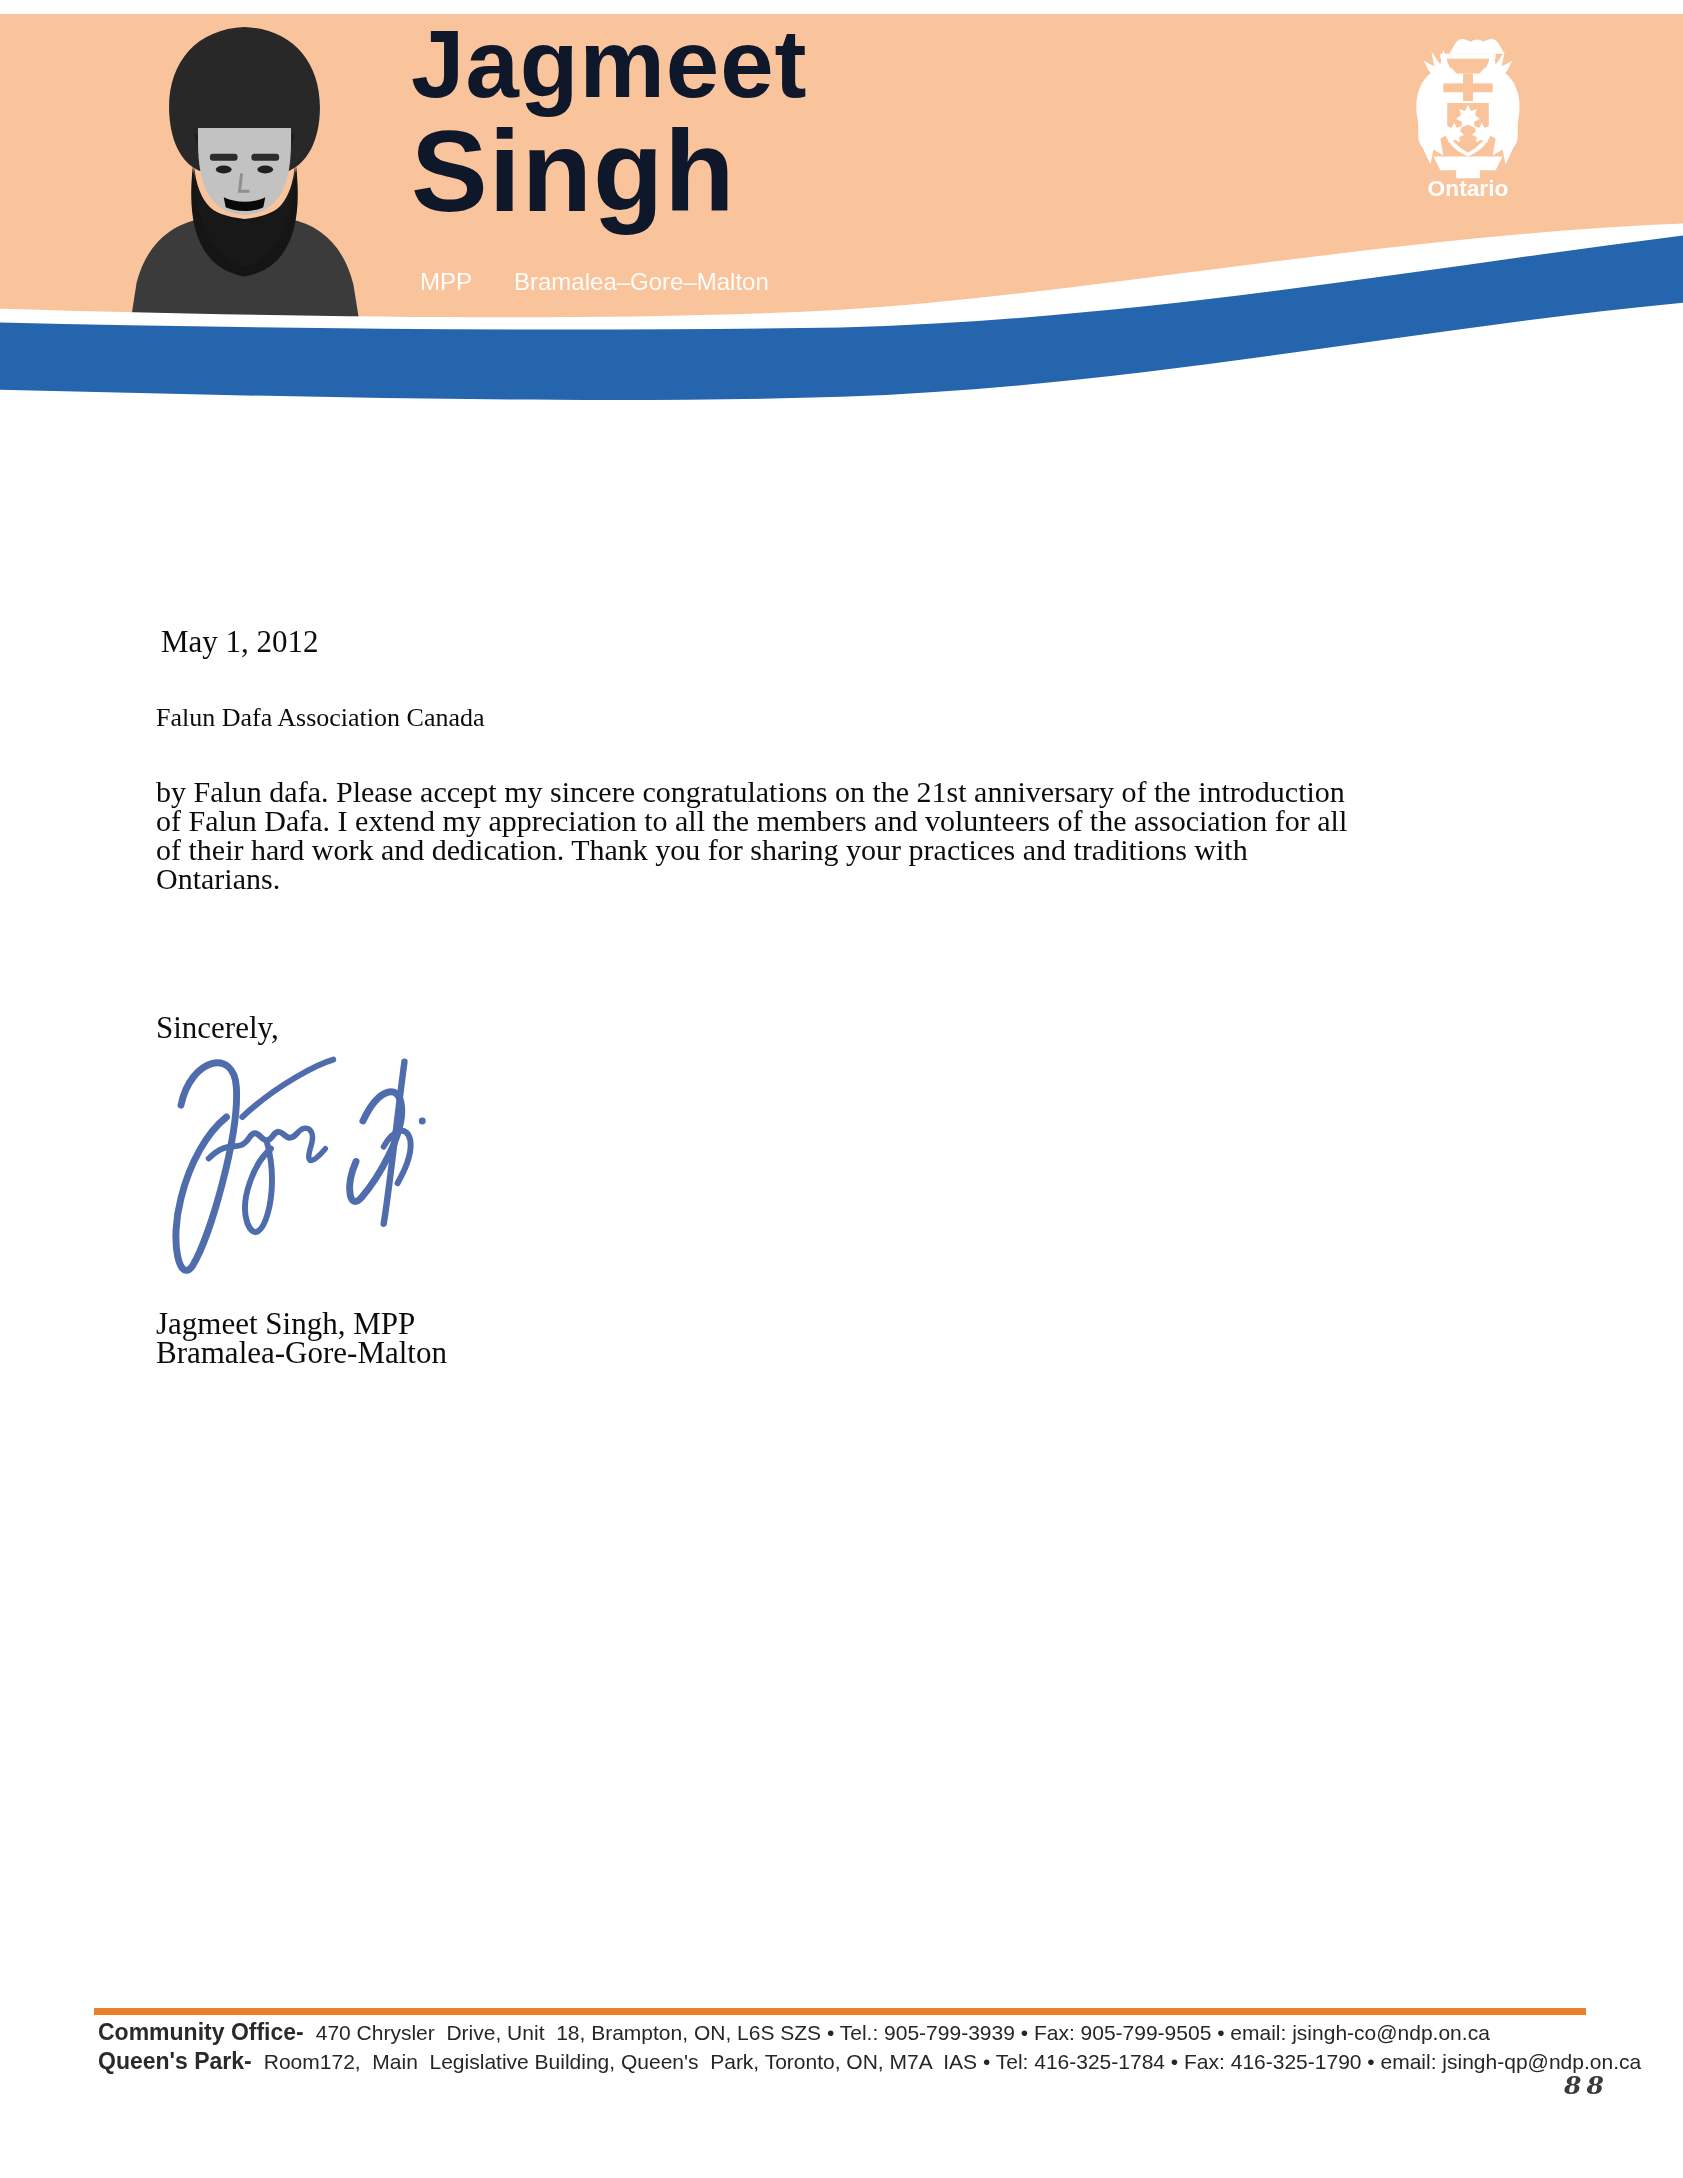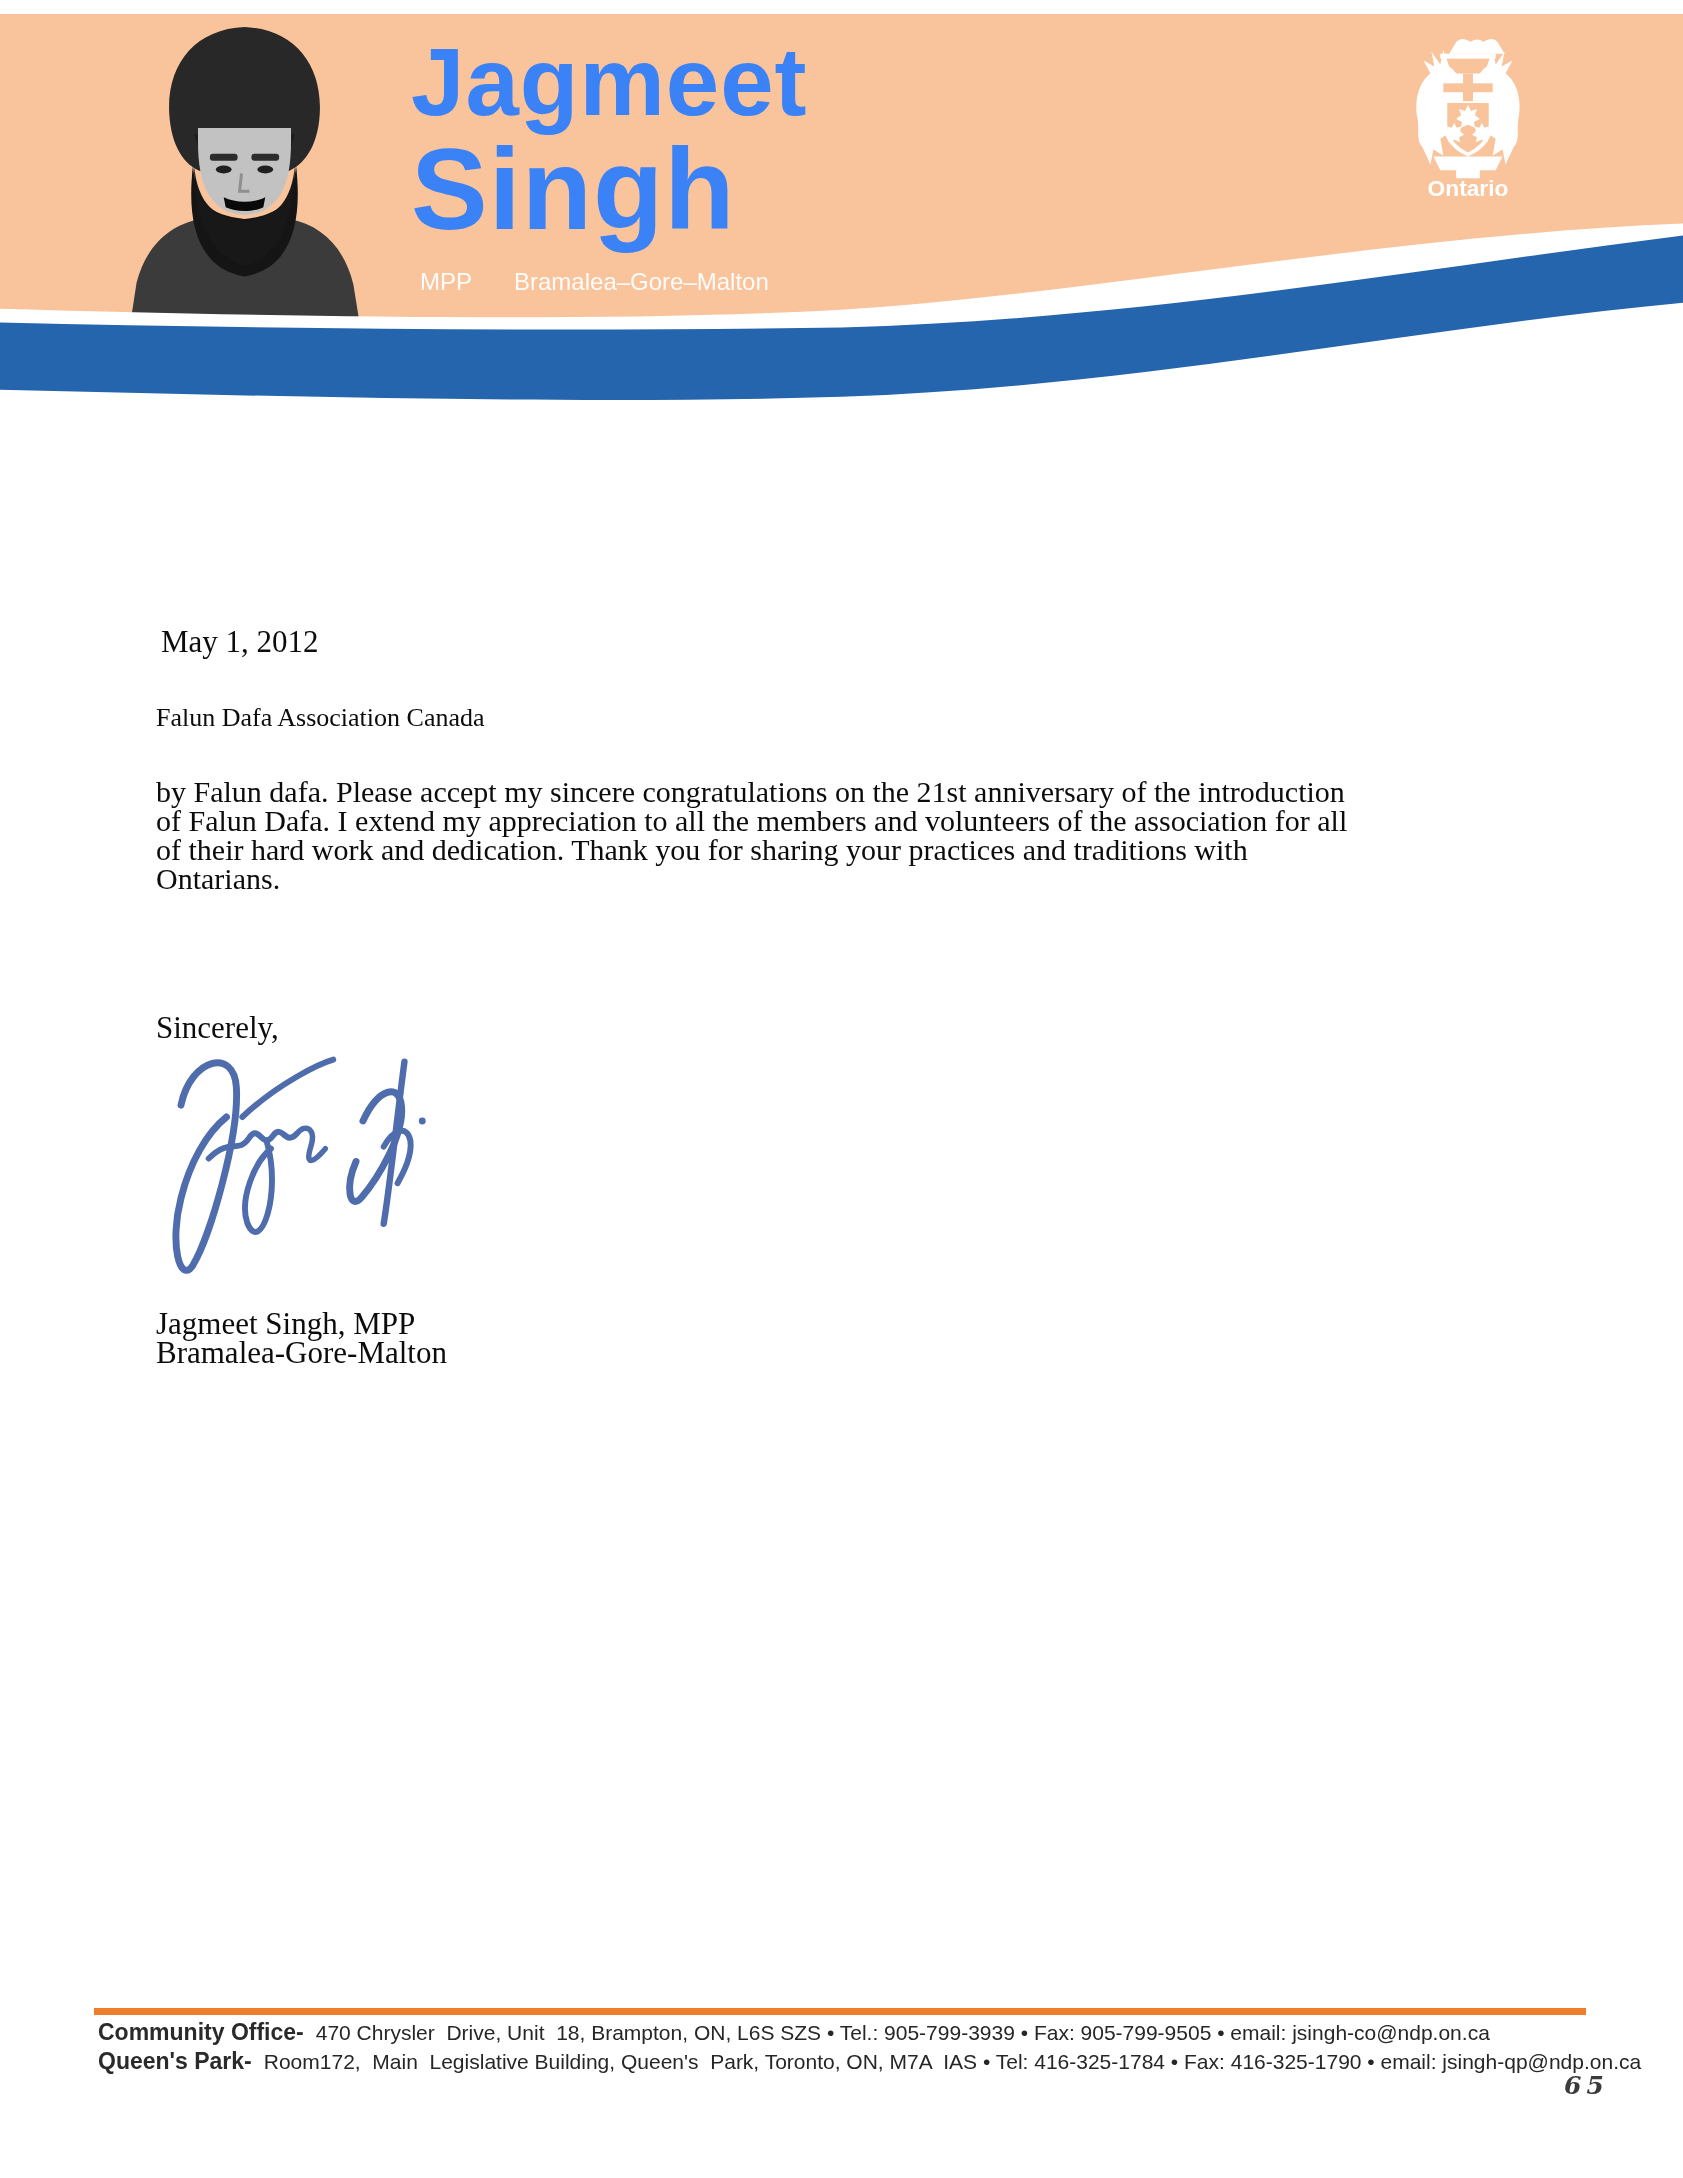--- a/index.html
+++ b/index.html
@@ -3,21 +3,21 @@
 <meta charset="utf-8">
 <style>
   html,body{margin:0;padding:0;background:#fff;}
   .page{position:relative;width:1683px;height:2178px;background:#ffffff;overflow:hidden;
         font-family:"Liberation Serif", serif;color:#0c0c0c;}
 
   
   .peach-bg{position:absolute;left:0;top:14px;width:1683px;height:329px;background:#f9c49c;z-index:1;}
   .portrait{position:absolute;left:99px;top:16px;width:292px;height:319px;z-index:2;}
   .header-curves{position:absolute;left:0;top:0;width:1683px;height:465px;z-index:3;pointer-events:none;}
-  .header-name{position:absolute;left:411px;top:34px;z-index:4;color:#3b82f6;
+  .header-name{position:absolute;left:411px;top:16px;z-index:4;color:#0f172a;
                font-family:"Liberation Sans", sans-serif;line-height:1;}
   .first-name{font-size:96px;font-weight:600;letter-spacing:1px;}
   .last-name{font-size:115px;font-weight:700;letter-spacing:1px;margin-top:2px;}
   .tagline{position:absolute;left:420px;top:268px;z-index:4;color:rgba(255,255,255,0.95);
            font-family:"Liberation Sans", sans-serif;font-size:24px;font-weight:400;}
   .tagline .riding{margin-left:42px;}
   .ontario-logo{position:absolute;left:1384px;top:24px;width:168px;height:176px;z-index:2;}
 
   
   .date{position:absolute;left:161px;top:624px;font-size:31px;}
@@ -130,16 +130,16 @@
 
   <div class="footer-bar"></div>
   <div class="footer-line l1">
     <span class="footer-label">Queen's Park-</span>
     <span class="footer-text">Room172,  Main  Legislative Building, Queen's  Park, Toronto, ON, M7A  IAS • Tel: 416-325-1784 • Fax: 416-325-1790 • email: jsingh-qp@ndp.on.ca</span>
   </div>
   <div class="footer-line l2">
     <span class="footer-label">Community Office-</span>
     <span class="footer-text">470 Chrysler  Drive, Unit  18, Brampton, ON, L6S SZS • Tel.: 905-799-3939 • Fax: 905-799-9505 • email: jsingh-co@ndp.on.ca</span>
   </div>
-  <div class="page-number">65</div>
+  <div class="page-number">88</div>
 
 </div>
 
 
 </body></html>

